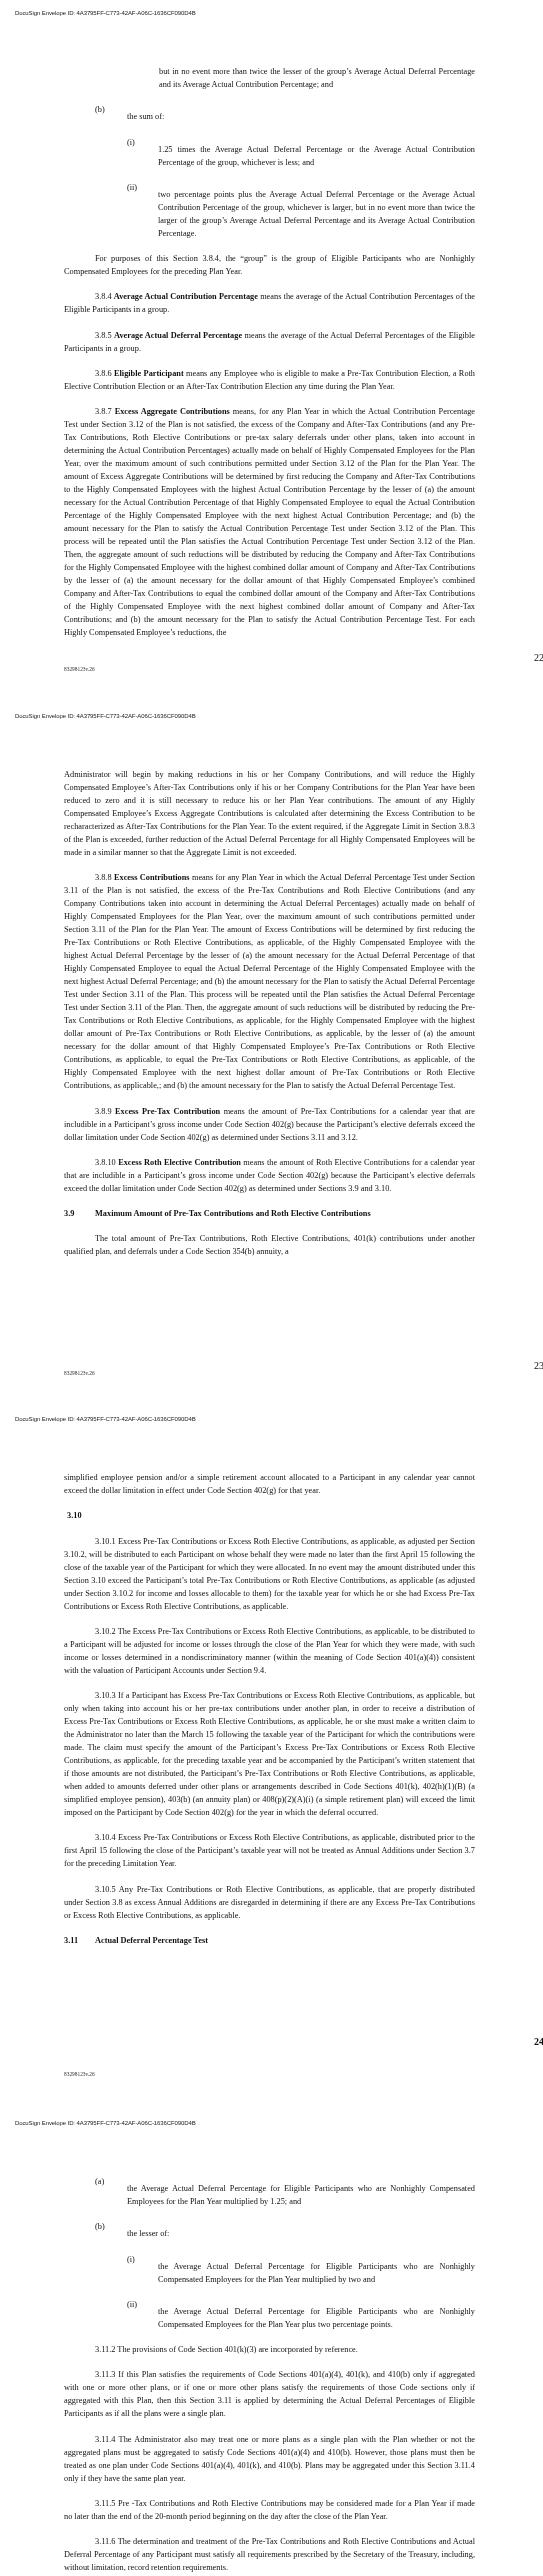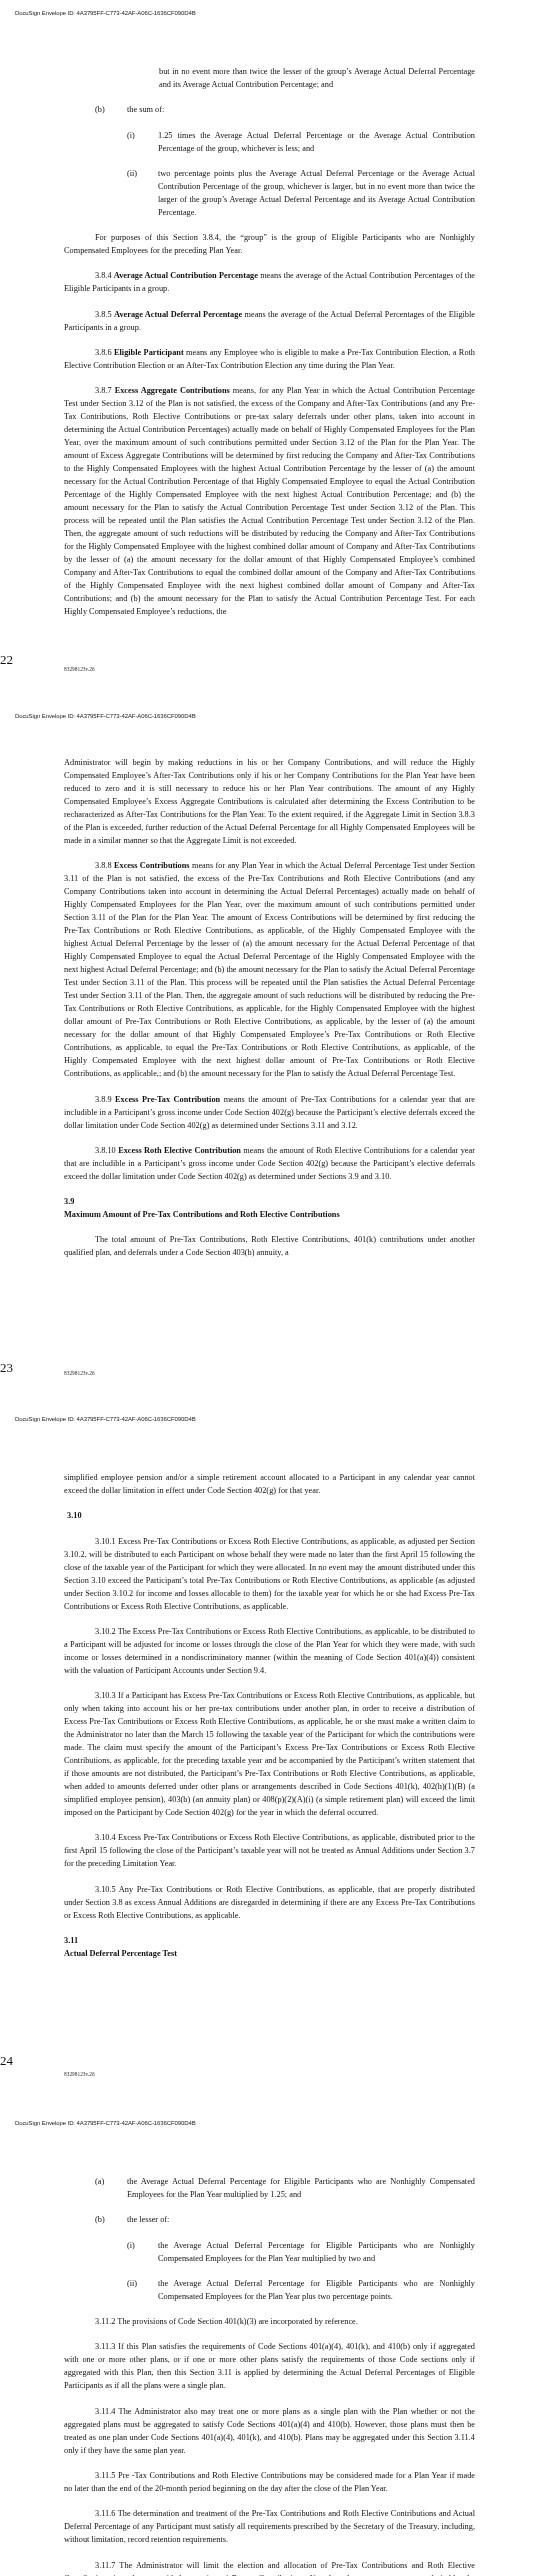--- a/index.html
+++ b/index.html
@@ -5,31 +5,31 @@
   html, body { margin: 0; padding: 0; background: #ffffff; }
   body { width: 544px; height: 2813px; position: relative; overflow: hidden; color: #111; }
   .page { position: absolute; left: 0; width: 544px; }
   .envelope { position: absolute; left: 15px; font-family: "Liberation Sans", "DejaVu Sans", sans-serif; font-size: 6px; color: #222; letter-spacing: -0.1px; }
   .body { position: absolute; left: 64px; width: 411px; font-family: "Liberation Serif", "DejaVu Serif", serif; font-size: 8.3px; line-height: 13px; color: #111; }
   .body p { margin: 0 0 12.3px 0; text-align: justify; }
   .body p.ind { text-indent: 31px; }
   .body b { font-weight: bold; }
   .item { display: flex; margin: 0 0 12.3px 0; }
   .item .lbl { flex: 0 0 auto; }
-  .item .txt { flex: 1 1 auto; text-align: justify; }
+  .item .txt { flex: 1 1 auto; text-align: justify; margin-top: 7px; }
   .lvl1 { padding-left: 31px; }
   .lvl1 .lbl { width: 32px; }
   .lvl2 { padding-left: 63px; }
   .lvl2 .lbl { width: 31px; }
   .cont { padding-left: 95px; text-align: justify; margin: 0 0 12.3px 0; }
-  .heading { display: flex; font-weight: bold; margin: 0 0 12.3px 0; flex-direction: column; }
+  .heading { display: flex; font-weight: bold; margin: 0 0 12.3px 0; }
   .heading .num { width: 31px; flex: 0 0 auto; }
   .heading .ttl { }
   .heading.h310 .num { width: 31px; padding-left: 3.1px; box-sizing: border-box; }
-  .pgnum { position: absolute; left: 0; width: 544px; text-align: left; font-family: "Liberation Serif", "DejaVu Serif", serif; font-size: 13px; }
+  .pgnum { position: absolute; left: 0; width: 544px; text-align: right; font-family: "Liberation Serif", "DejaVu Serif", serif; font-size: 10px; }
   .docid { position: absolute; left: 64px; font-family: "Liberation Serif", "DejaVu Serif", serif; font-size: 5.4px; color: #333; }
 </style>
 </head>
 <body>
 
 <div class="page" style="top:0;height:703px;">
   <div class="envelope" style="top:9.8px;">DocuSign Envelope ID: 4A3795FF-C773-42AF-A06C-1636CF090D4B</div>
   <div class="body" style="top:65px;">
     <p class="cont" style="padding-left:95px;text-indent:0;">but in no event more than twice the lesser of the group’s Average Actual Deferral Percentage and its Average Actual Contribution Percentage; and</p>
     <div class="item lvl1">
@@ -49,30 +49,30 @@
     <p class="ind"><span>3.8.5 </span><b>Average Actual Deferral Percentage</b><span> means the average of the Actual Deferral Percentages of the Eligible Participants in a group.</span></p>
     <p class="ind"><span>3.8.6 </span><b>Eligible Participant</b><span> means any Employee who is eligible to make a Pre-Tax Contribution Election, a Roth Elective Contribution Election or an After-Tax Contribution Election any time during the Plan Year.</span></p>
     <p class="ind"><span>3.8.7 </span><b>Excess Aggregate Contributions</b><span> means, for any Plan Year in which the Actual Contribution Percentage Test under Section 3.12 of the Plan is not satisfied, the excess of the Company and After-Tax Contributions (and any Pre-Tax Contributions, Roth Elective Contributions or pre-tax salary deferrals under other plans, taken into account in determining the Actual Contribution Percentages) actually made on behalf of Highly Compensated Employees for the Plan Year, over the maximum amount of such contributions permitted under Section 3.12 of the Plan for the Plan Year. The amount of Excess Aggregate Contributions will be determined by first reducing the Company and After-Tax Contributions to the Highly Compensated Employees with the highest Actual Contribution Percentage by the lesser of (a) the amount necessary for the Actual Contribution Percentage of that Highly Compensated Employee to equal the Actual Contribution Percentage of the Highly Compensated Employee with the next highest Actual Contribution Percentage; and (b) the amount necessary for the Plan to satisfy the Actual Contribution Percentage Test under Section 3.12 of the Plan. This process will be repeated until the Plan satisfies the Actual Contribution Percentage Test under Section 3.12 of the Plan. Then, the aggregate amount of such reductions will be distributed by reducing the Company and After-Tax Contributions for the Highly Compensated Employee with the highest combined dollar amount of Company and After-Tax Contributions by the lesser of (a) the amount necessary for the dollar amount of that Highly Compensated Employee’s combined Company and After-Tax Contributions to equal the combined dollar amount of the Company and After-Tax Contributions of the Highly Compensated Employee with the next highest combined dollar amount of Company and After-Tax Contributions; and (b) the amount necessary for the Plan to satisfy the Actual Contribution Percentage Test. For each Highly Compensated Employee’s reductions, the</span></p>
   </div>
   <div class="pgnum" style="top:652px;">22</div>
   <div class="docid" style="top:666px;">83298123v.26</div>
 </div>
 
 <div class="page" style="top:703px;height:703px;">
   <div class="envelope" style="top:9.8px;">DocuSign Envelope ID: 4A3795FF-C773-42AF-A06C-1636CF090D4B</div>
-  <div class="body" style="top:53px;">
+  <div class="body" style="top:65px;">
     <p>Administrator will begin by making reductions in his or her Company Contributions, and will reduce the Highly Compensated Employee’s After-Tax Contributions only if his or her Company Contributions for the Plan Year have been reduced to zero and it is still necessary to reduce his or her Plan Year contributions. The amount of any Highly Compensated Employee’s Excess Aggregate Contributions is calculated after determining the Excess Contribution to be recharacterized as After-Tax Contributions for the Plan Year. To the extent required, if the Aggregate Limit in Section 3.8.3 of the Plan is exceeded, further reduction of the Actual Deferral Percentage for all Highly Compensated Employees will be made in a similar manner so that the Aggregate Limit is not exceeded.</p>
     <p class="ind"><span>3.8.8 </span><b>Excess Contributions</b><span> means for any Plan Year in which the Actual Deferral Percentage Test under Section 3.11 of the Plan is not satisfied, the excess of the Pre-Tax Contributions and Roth Elective Contributions (and any Company Contributions taken into account in determining the Actual Deferral Percentages) actually made on behalf of Highly Compensated Employees for the Plan Year, over the maximum amount of such contributions permitted under Section 3.11 of the Plan for the Plan Year. The amount of Excess Contributions will be determined by first reducing the Pre-Tax Contributions or Roth Elective Contributions, as applicable, of the Highly Compensated Employee with the highest Actual Deferral Percentage by the lesser of (a) the amount necessary for the Actual Deferral Percentage of that Highly Compensated Employee to equal the Actual Deferral Percentage of the Highly Compensated Employee with the next highest Actual Deferral Percentage; and (b) the amount necessary for the Plan to satisfy the Actual Deferral Percentage Test under Section 3.11 of the Plan. This process will be repeated until the Plan satisfies the Actual Deferral Percentage Test under Section 3.11 of the Plan. Then, the aggregate amount of such reductions will be distributed by reducing the Pre-Tax Contributions or Roth Elective Contributions, as applicable, for the Highly Compensated Employee with the highest dollar amount of Pre-Tax Contributions or Roth Elective Contributions, as applicable, by the lesser of (a) the amount necessary for the dollar amount of that Highly Compensated Employee’s Pre-Tax Contributions or Roth Elective Contributions, as applicable, to equal the Pre-Tax Contributions or Roth Elective Contributions, as applicable, of the Highly Compensated Employee with the next highest dollar amount of Pre-Tax Contributions or Roth Elective Contributions, as applicable,; and (b) the amount necessary for the Plan to satisfy the Actual Deferral Percentage Test.</span></p>
     <p class="ind"><span>3.8.9 </span><b>Excess Pre-Tax Contribution</b><span> means the amount of Pre-Tax Contributions for a calendar year that are includible in a Participant’s gross income under Code Section 402(g) because the Participant’s elective deferrals exceed the dollar limitation under Code Section 402(g) as determined under Sections 3.11 and 3.12.</span></p>
     <p class="ind"><span>3.8.10 </span><b>Excess Roth Elective Contribution</b><span> means the amount of Roth Elective Contributions for a calendar year that are includible in a Participant’s gross income under Code Section 402(g) because the Participant’s elective deferrals exceed the dollar limitation under Code Section 402(g) as determined under Sections 3.9 and 3.10.</span></p>
     <div class="heading">
       <span class="num">3.9</span>
       <span class="ttl">Maximum Amount of Pre-Tax Contributions and Roth Elective Contributions</span>
     </div>
-    <p class="ind">The total amount of Pre-Tax Contributions, Roth Elective Contributions, 401(k) contributions under another qualified plan, and deferrals under a Code Section 403(b) annuity, a</p>
+    <p class="ind">The total amount of Pre-Tax Contributions, Roth Elective Contributions, 401(k) contributions under another qualified plan, and deferrals under a Code Section 354(b) annuity, a</p>
   </div>
   <div class="pgnum" style="top:657px;">23</div>
   <div class="docid" style="top:667px;">83298123v.26</div>
 </div>
 
 <div class="page" style="top:1406px;height:703px;">
   <div class="envelope" style="top:9.8px;">DocuSign Envelope ID: 4A3795FF-C773-42AF-A06C-1636CF090D4B</div>
   <div class="body" style="top:65px;">
     <p>simplified employee pension and/or a simple retirement account allocated to a Participant in any calendar year cannot exceed the dollar limitation in effect under Code Section 402(g) for that year.</p>
     <div class="heading h310">
@@ -81,21 +81,21 @@
     <p class="ind">3.10.1 Excess Pre-Tax Contributions or Excess Roth Elective Contributions, as applicable, as adjusted per Section 3.10.2, will be distributed to each Participant on whose behalf they were made no later than the first April 15 following the close of the taxable year of the Participant for which they were allocated. In no event may the amount distributed under this Section 3.10 exceed the Participant’s total Pre-Tax Contributions or Roth Elective Contributions, as applicable (as adjusted under Section 3.10.2 for income and losses allocable to them) for the taxable year for which he or she had Excess Pre-Tax Contributions or Excess Roth Elective Contributions, as applicable.</p>
     <p class="ind">3.10.2 The Excess Pre-Tax Contributions or Excess Roth Elective Contributions, as applicable, to be distributed to a Participant will be adjusted for income or losses through the close of the Plan Year for which they were made, with such income or losses determined in a nondiscriminatory manner (within the meaning of Code Section 401(a)(4)) consistent with the valuation of Participant Accounts under Section 9.4.</p>
     <p class="ind">3.10.3 If a Participant has Excess Pre-Tax Contributions or Excess Roth Elective Contributions, as applicable, but only when taking into account his or her pre-tax contributions under another plan, in order to receive a distribution of Excess Pre-Tax Contributions or Excess Roth Elective Contributions, as applicable, he or she must make a written claim to the Administrator no later than the March 15 following the taxable year of the Participant for which the contributions were made. The claim must specify the amount of the Participant’s Excess Pre-Tax Contributions or Excess Roth Elective Contributions, as applicable, for the preceding taxable year and be accompanied by the Participant’s written statement that if those amounts are not distributed, the Participant’s Pre-Tax Contributions or Roth Elective Contributions, as applicable, when added to amounts deferred under other plans or arrangements described in Code Sections 401(k), 402(h)(1)(B) (a simplified employee pension), 403(b) (an annuity plan) or 408(p)(2)(A)(i) (a simple retirement plan) will exceed the limit imposed on the Participant by Code Section 402(g) for the year in which the deferral occurred.</p>
     <p class="ind">3.10.4 Excess Pre-Tax Contributions or Excess Roth Elective Contributions, as applicable, distributed prior to the first April 15 following the close of the Participant’s taxable year will not be treated as Annual Additions under Section 3.7 for the preceding Limitation Year.</p>
     <p class="ind">3.10.5 Any Pre-Tax Contributions or Roth Elective Contributions, as applicable, that are properly distributed under Section 3.8 as excess Annual Additions are disregarded in determining if there are any Excess Pre-Tax Contributions or Excess Roth Elective Contributions, as applicable.</p>
     <div class="heading">
       <span class="num">3.11</span>
       <span class="ttl">Actual Deferral Percentage Test</span>
     </div>
   </div>
-  <div class="pgnum" style="top:647px;">24</div>
+  <div class="pgnum" style="top:630px;font-weight:bold;">24</div>
   <div class="docid" style="top:665px;">83298123v.26</div>
 </div>
 
 <div class="page" style="top:2110px;height:703px;">
   <div class="envelope" style="top:9.8px;">DocuSign Envelope ID: 4A3795FF-C773-42AF-A06C-1636CF090D4B</div>
   <div class="body" style="top:65px;">
     <div class="item lvl1">
       <span class="lbl">(a)</span>
       <span class="txt">the Average Actual Deferral Percentage for Eligible Participants who are Nonhighly Compensated Employees for the Plan Year multiplied by 1.25; and</span>
     </div>

